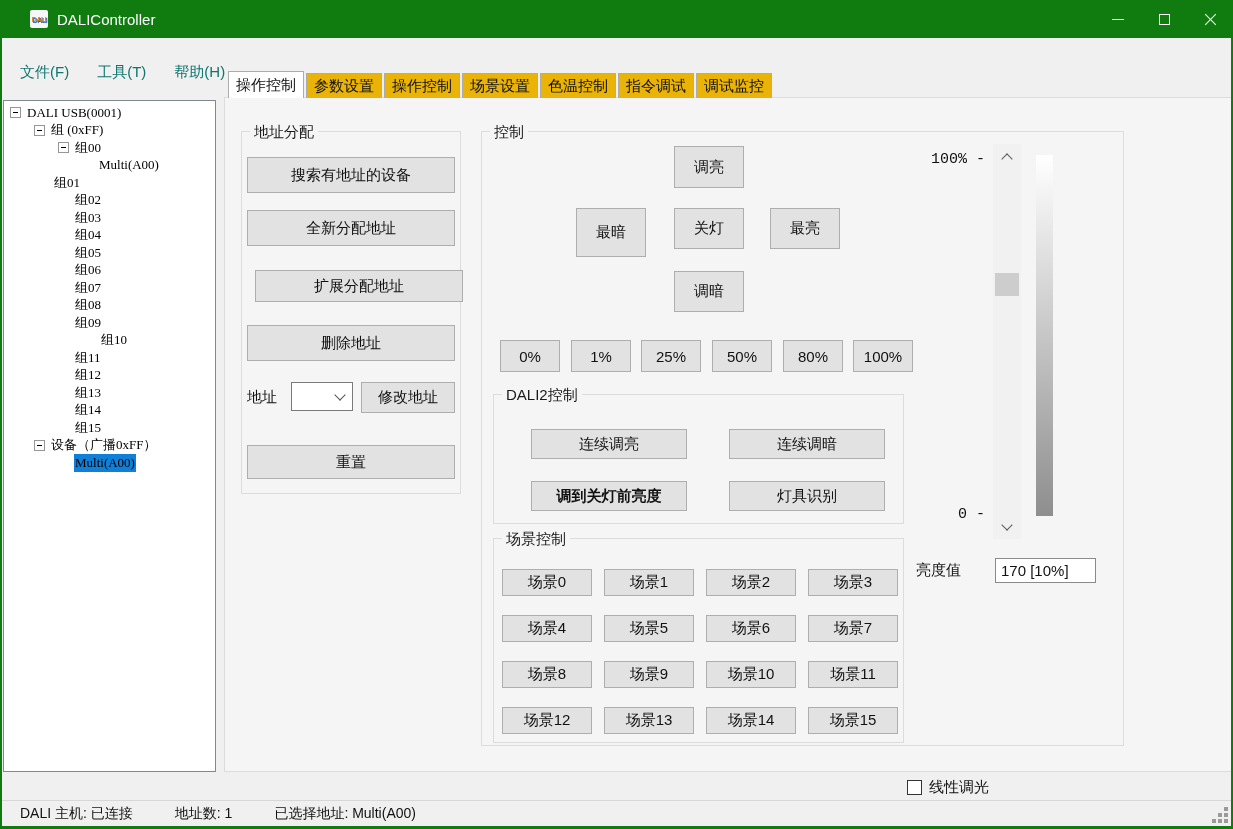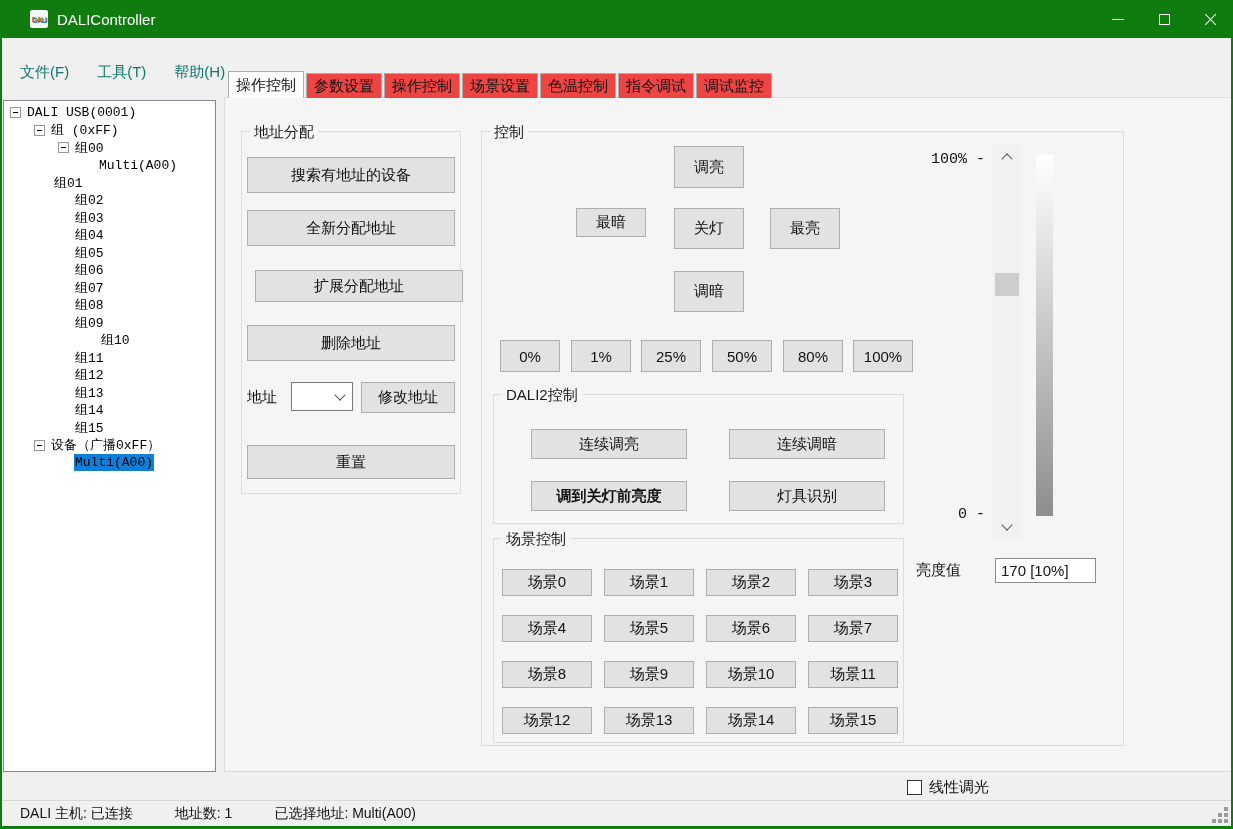--- a/index.html
+++ b/index.html
@@ -20,29 +20,29 @@
   .ic-close { position:relative; width:13px; height:13px; }
   .ic-close::before,.ic-close::after { content:""; position:absolute; left:-1px; top:6px; width:15px; height:0; border-top:1px solid #fff; }
   .ic-close::before { transform:rotate(45deg); } .ic-close::after { transform:rotate(-45deg); }
 
   
   .menubar { position:absolute; left:0; top:38px; width:1229px; height:32px; background:#f0f0f0; display:flex; align-items:center; padding-left:4px; }
   .menu-item { padding:5px 14px; font-size:15px; color:#0f766e;margin-top:36px; }
 
   
   .tree-panel { position:absolute; left:1px; top:100px; width:213px; height:672px; background:#fff; border:1px solid #828790; overflow:hidden; padding-top:3px; }
-  .trow { height:17.5px; display:flex; align-items:center; font-family:Liberation Mono, monospace; font-size:13px; color:#000; white-space:nowrap; }
+  .trow { height:17.5px; display:flex; align-items:center; font-family:Liberation Serif, serif; font-size:13px; color:#000; white-space:nowrap; }
   .texp { flex:0 0 11px; height:11px; border:1px solid #969696; background:#fff; position:relative; margin-right:6px; }
   .texp::after { content:""; position:absolute; left:2px; top:4px; width:5px; height:0; border-top:1px solid #000; }
   .tspacer { flex:0 0 17px; }
   .tsel { background:#0f7fd8; outline:1px solid #0f7fd8; }
 
   
   .tabstrip { position:absolute; left:226px; top:71px; height:27px; display:flex; align-items:flex-end; gap:2px; z-index:3; }
-  .tab { height:25px; padding:0 7px; display:flex; align-items:center; background:#ef4444; border:1px solid #acacac; border-bottom:none; font-size:15px; color:#111; }
+  .tab { height:25px; padding:0 7px; display:flex; align-items:center; background:#eab308; border:1px solid #acacac; border-bottom:none; font-size:15px; color:#111; }
   .tab.active { height:27px; background:#fff; border-color:#acacac; }
 
   .tabpage { position:absolute; left:222px; top:97px; width:1009px; height:675px; background:#f5f5f5; border:1px solid #dcdcdc; z-index:1; }
 
   
   .groupbox { position:absolute; border:1px solid #dcdcdc; }
   .gb-title { position:absolute; top:-10px; left:8px; background:#f5f5f5; padding:0 4px; font-size:15px; color:#1a1a1a; line-height:19px; }
 
   .btn { position:absolute; background:#e2e2e2; border:1px solid #aeaeae; font-size:15px; color:#111;
          display:flex; align-items:center; justify-content:center; font-family:inherit; }
@@ -215,21 +215,21 @@
       <span style="flex:1; font-size:14px; padding-left:4px;"></span>
       <span class="chev" style="margin-right:8px; margin-top:-3px;"></span>
     </div>
     <button class="btn" style="left:136px; top:284px; width:94px; height:31px;">修改地址</button>
     <button class="btn" style="left:22px; top:347px; width:208px; height:34px;">重置</button>
 
     <div class="groupbox" style="left:256px; top:33px; width:643px; height:615px;">
       <span class="gb-title">控制</span>
     </div>
     <button class="btn" style="left:449px; top:48px;  width:70px; height:42px;">调亮</button>
-    <button class="btn" style="left:351px; top:110px; width:70px; height:29px;">最暗</button>
+    <button class="btn" style="left:351px; top:110px; width:70px; height:49px;">最暗</button>
     <button class="btn" style="left:449px; top:110px; width:70px; height:41px;">关灯</button>
     <button class="btn" style="left:545px; top:110px; width:70px; height:41px;">最亮</button>
     <button class="btn" style="left:449px; top:173px; width:70px; height:41px;">调暗</button>
 
     <button class="btn" style="left:275px; top:242px; width:60px; height:32px;">0%</button>
     <button class="btn" style="left:346px; top:242px; width:60px; height:32px;">1%</button>
     <button class="btn" style="left:416px; top:242px; width:60px; height:32px;">25%</button>
     <button class="btn" style="left:487px; top:242px; width:60px; height:32px;">50%</button>
     <button class="btn" style="left:558px; top:242px; width:60px; height:32px;">80%</button>
     <button class="btn" style="left:628px; top:242px; width:60px; height:32px;">100%</button>

